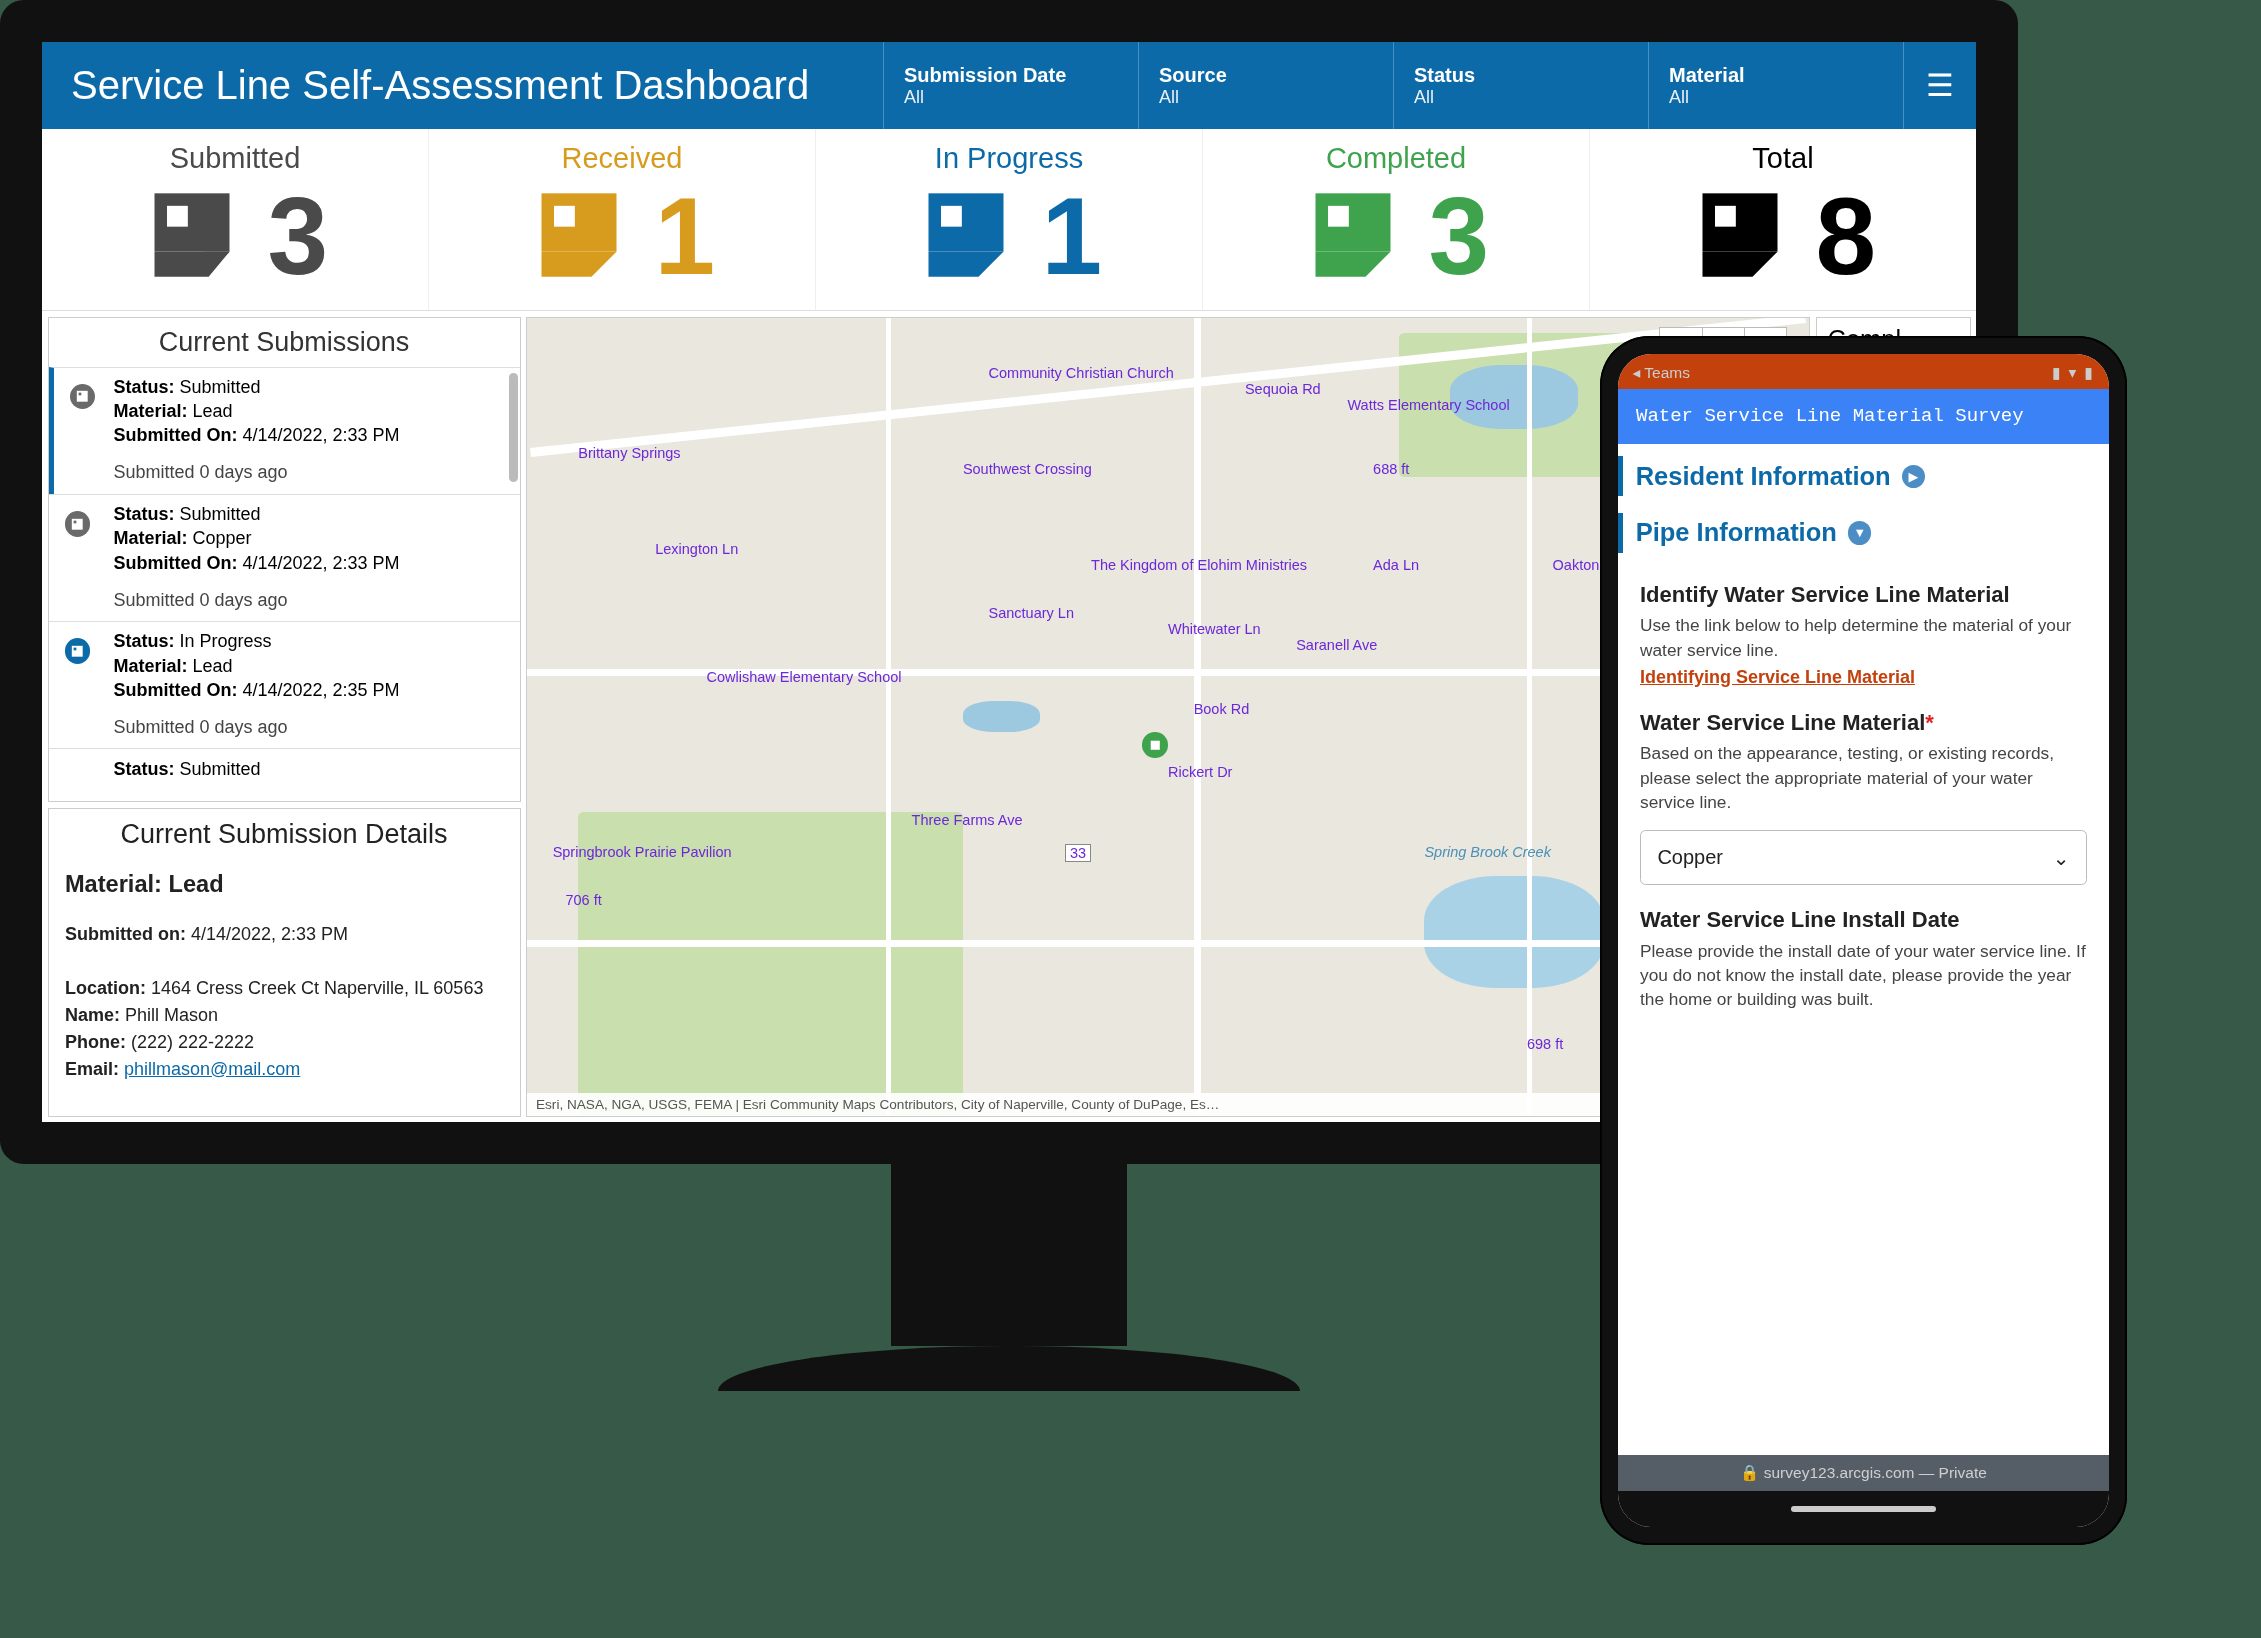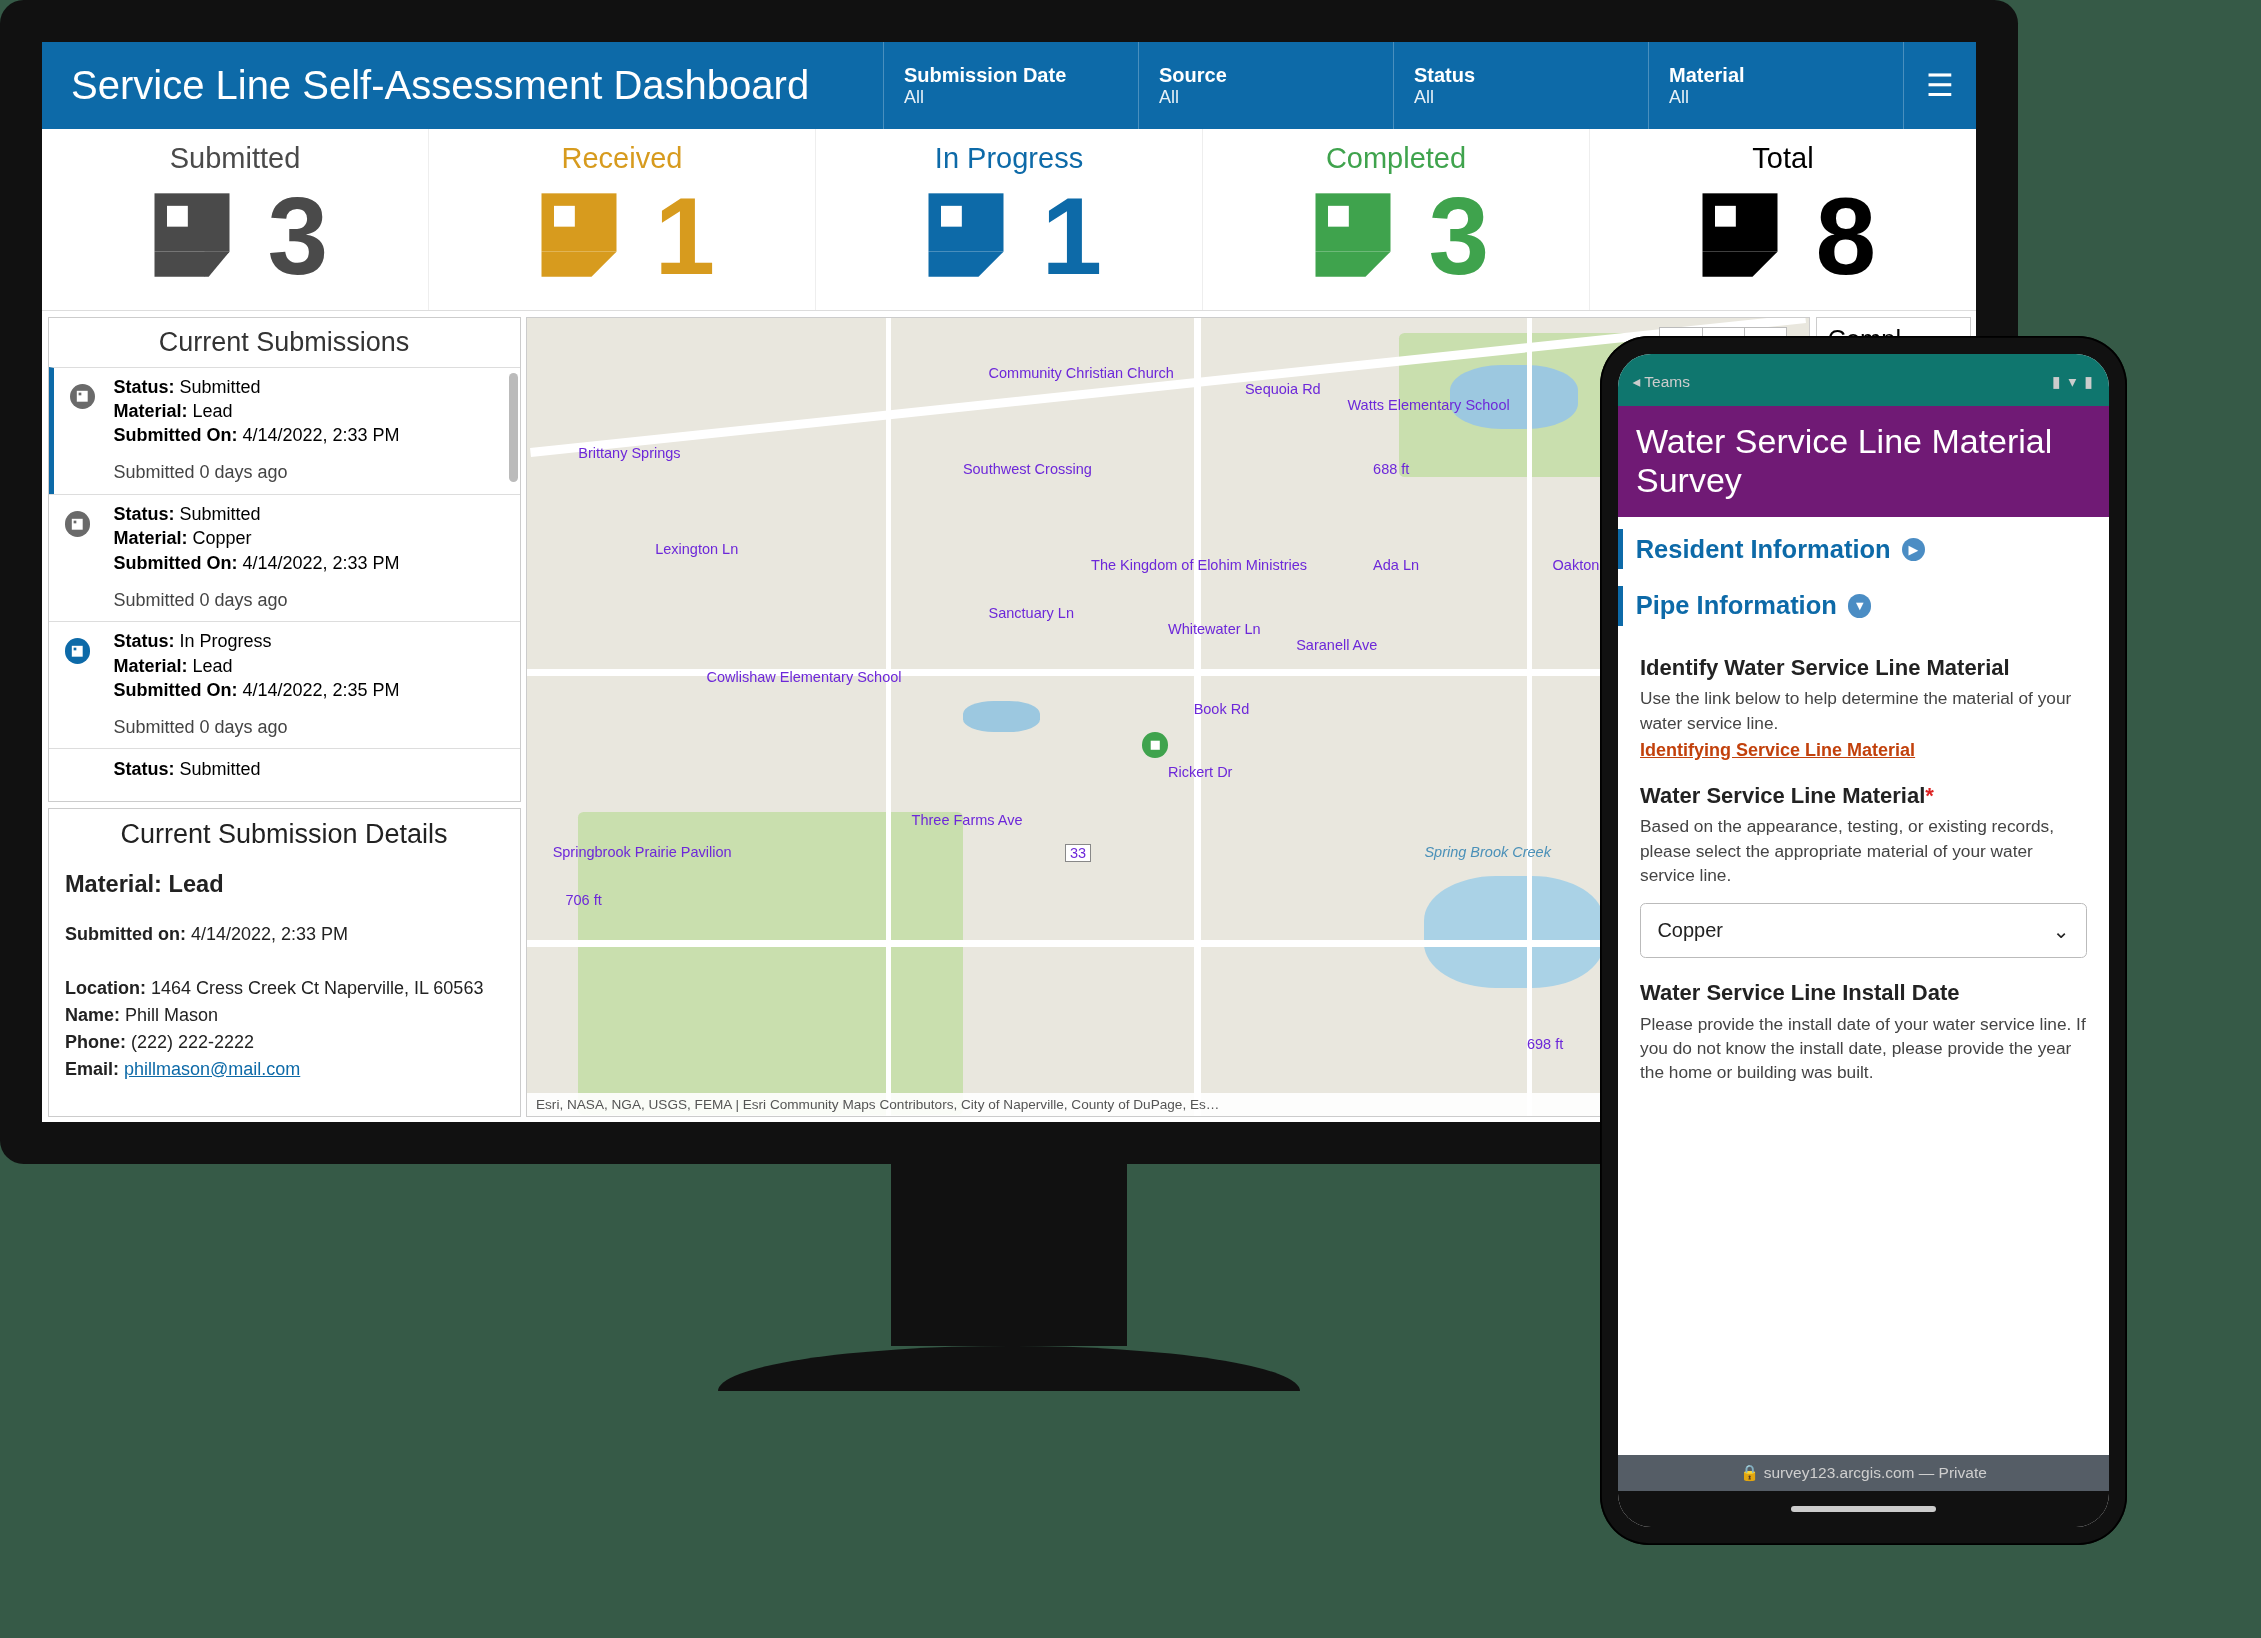--- a/index.html
+++ b/index.html
@@ -219,29 +219,29 @@
     box-shadow: 0 0 0 1.8px #000 inset;
   }
   .phone-screen {
     width:100%; height:100%;
     background:#fff;
     border-radius: 33px;
     overflow:hidden;
     display:flex; flex-direction:column;
   }
   .phone-status {
-    background:#0f766e; color:#ccc;
+    background:#c2410c; color:#ccc;
     font-size:15.5px; padding:7.3px 14.5px 3.6px;
     display:flex; justify-content:space-between; align-items:center;
-    height:52px;
+    height:35px;
   }
   .phone-nav-icons { letter-spacing:1.8px; }
   .survey-header {
-    background:#701a75; color:#fff;
-    font-size:34px; padding:16.4px 18px;
+    background:#3b82f6; color:#fff;
+    font-size:19px; padding:16.4px 18px;font-family:Liberation Mono, monospace;
   }
   .survey-intro {
     font-size:18px; color:#333; text-align:center;
     padding:20px 31px;
     border-bottom:0.9px solid #ddd;
   }
   .survey-section {
     border-left:5.5px solid #0d6aa8;
     margin:12.7px 0 3.6px;
     padding:5.5px 12.7px;

